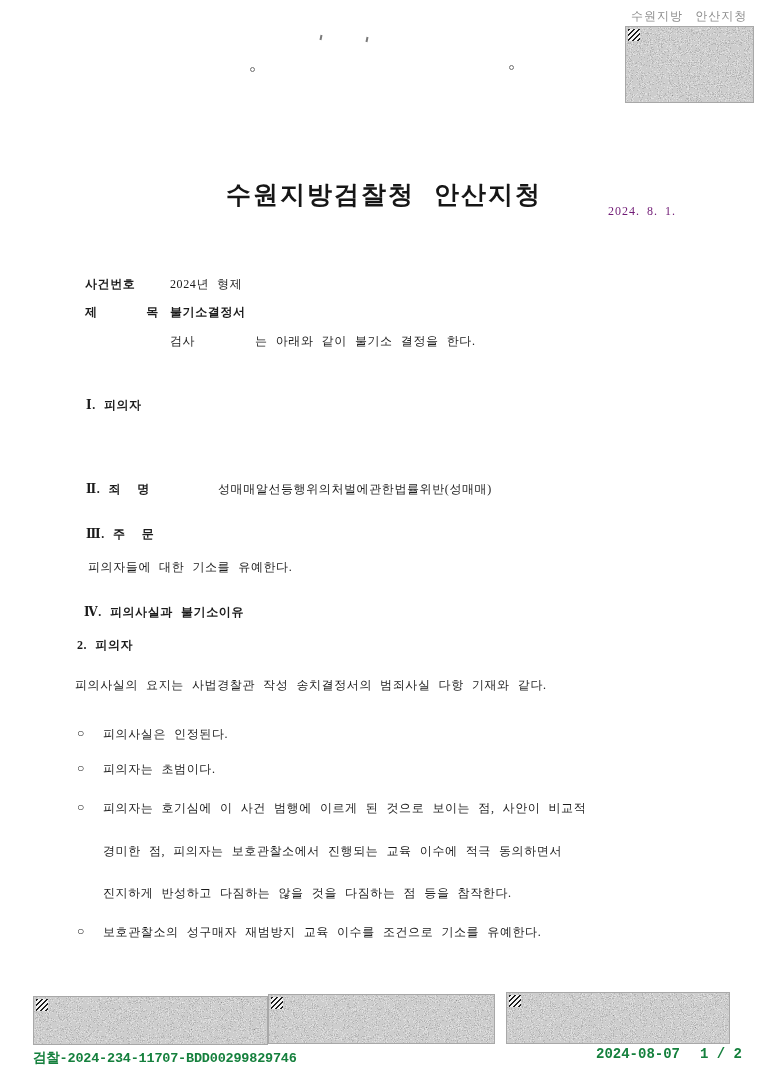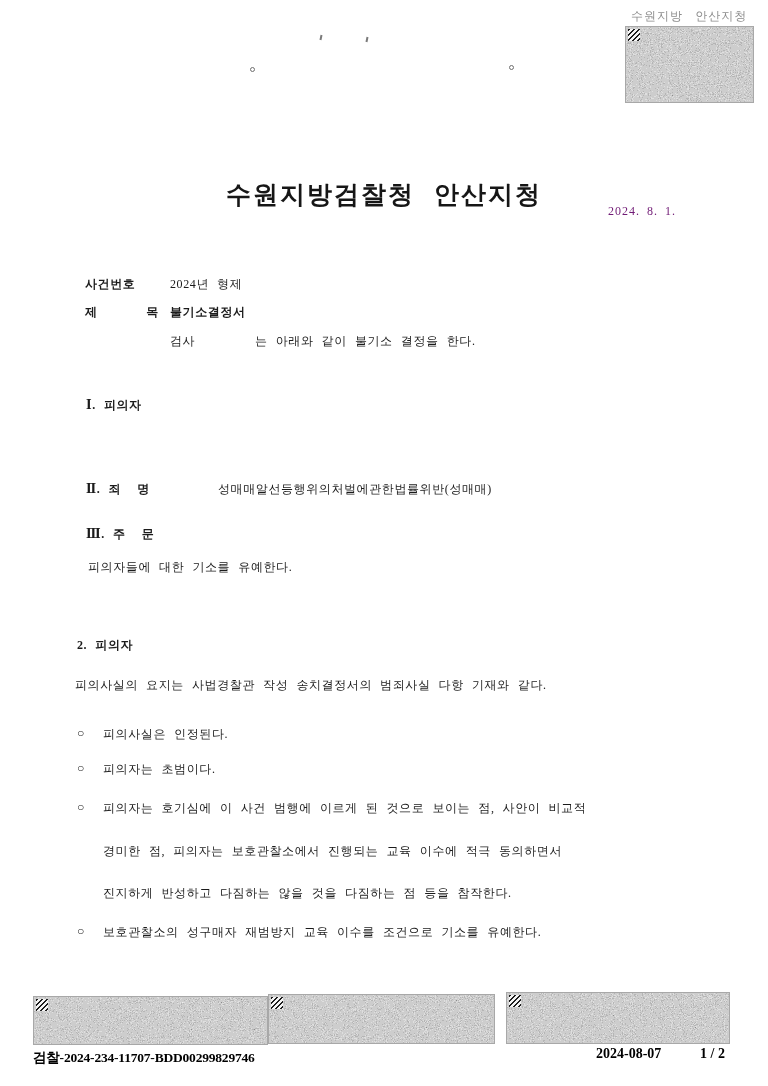--- a/index.html
+++ b/index.html
@@ -59,22 +59,22 @@
     font-size:12px; letter-spacing:1px; word-spacing:3px; color:#701a75;
   }
   
   .line{ position:absolute; font-size:12px; letter-spacing:.6px; word-spacing:4.5px; white-space:pre; }
   .b{ font-weight:bold; }
   
   .fb1{ top:996px; left:33px;  width:235px; height:49px; }
   .fb2{ top:994px; left:268px; width:227px; height:50px; }
   .fb3{ top:992px; left:506px; width:224px; height:52px; }
   .footer-text{
-    position:absolute; font-family:Liberation Serif, serif;
-    font-weight:bold; color:#000000; white-space:nowrap;
+    position:absolute; font-family:Liberation Mono, monospace;
+    font-weight:bold; color:#15803d; white-space:nowrap;
   }
   .doc-id{ top:1049px; left:33px; font-size:13.5px; letter-spacing:-.2px; }
   .print-date{ top:1046px; left:596px; font-size:14px; }
   .page-ind{ top:1046px; left:700px; font-size:14px; }
 </style>
 </head>
 <body>
 
 <svg width="0" height="0" style="position:absolute" aria-hidden="true">
   <defs>
@@ -120,20 +120,21 @@
   <div class="line" style="top:333px;left:255px;">는 아래와 같이 불기소 결정을 한다.</div>
 
   <div class="line b" style="top:397px;left:86px;">Ⅰ. 피의자</div>
 
   <div class="line b" style="top:481px;left:86px;">Ⅱ. 죄  명</div>
   <div class="line" style="top:481px;left:218px;">성매매알선등행위의처벌에관한법률위반(성매매)</div>
 
   <div class="line b" style="top:526px;left:86px;">Ⅲ. 주  문</div>
   <div class="line" style="top:559px;left:88px;">피의자들에 대한 기소를 유예한다.</div>
 
+  <div class="line b" style="top:604px;left:84px;">Ⅳ. 피의사실과 불기소이유</div>
   <div class="line b" style="top:637px;left:77px;">2. 피의자</div>
 
   <div class="line" style="top:677px;left:75px;">피의사실의 요지는 사법경찰관 작성 송치결정서의 범죄사실 다항 기재와 같다.</div>
 
   <div class="line" style="top:726px;left:77px;">○</div>
   <div class="line" style="top:726px;left:103px;">피의사실은 인정된다.</div>
 
   <div class="line" style="top:761px;left:77px;">○</div>
   <div class="line" style="top:761px;left:103px;">피의자는 초범이다.</div>
 

